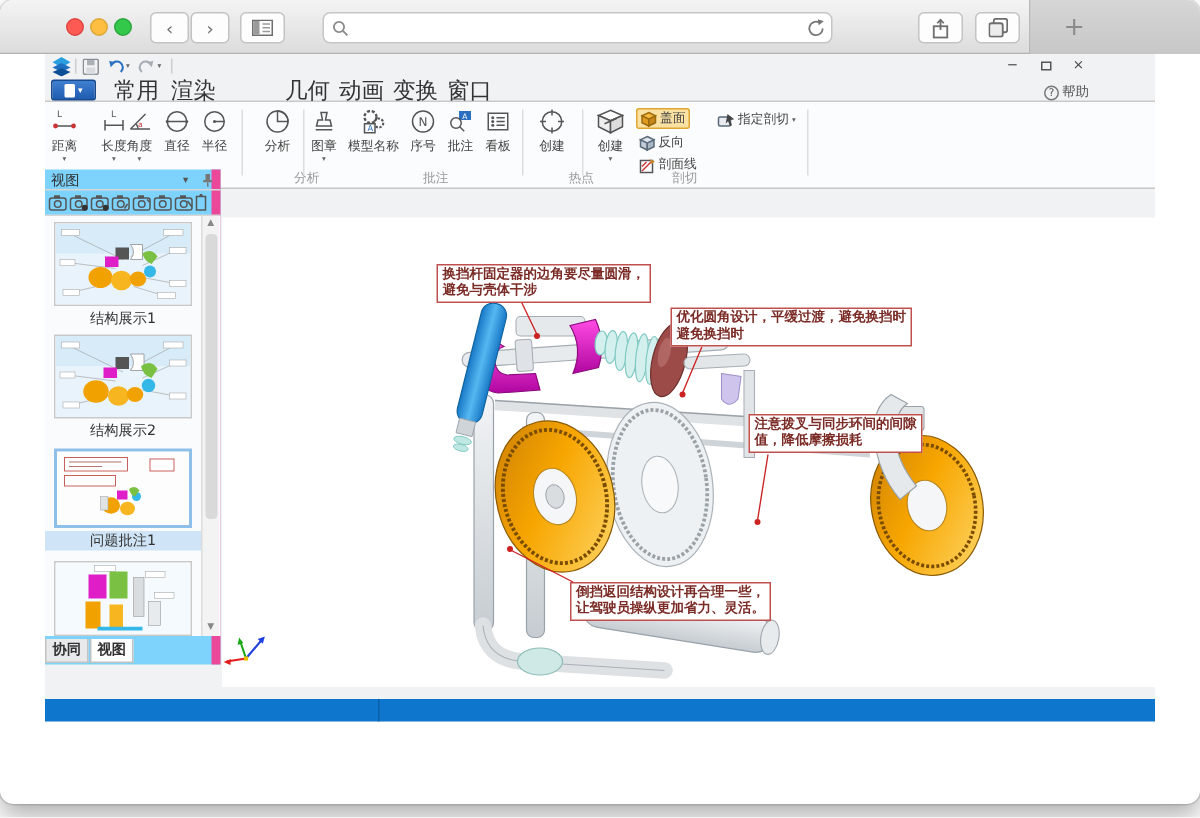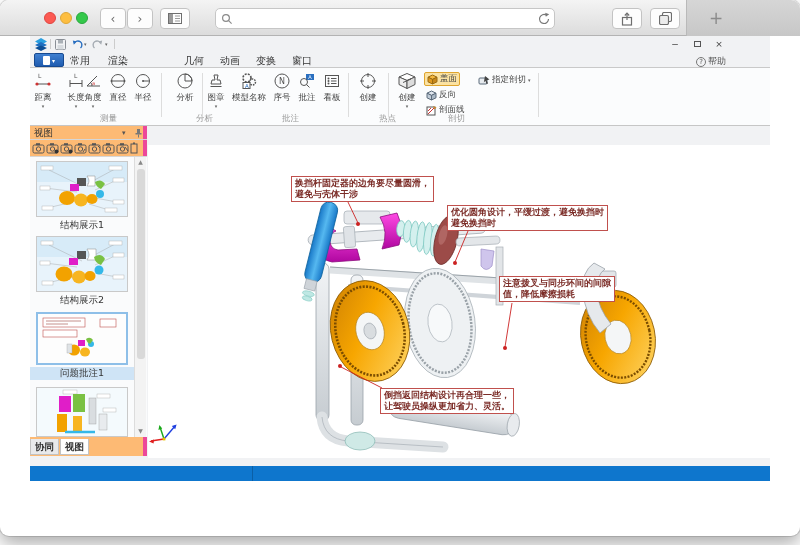--- a/index.html
+++ b/index.html
@@ -26,38 +26,38 @@
   .app { left:30px; top:36px; width:740px; height:445px; background:#f1f2f4; font-size:9px; color:#3c3c3c; }
   .titlebar { left:0; top:0; width:740px; height:16px; }
   .winctl { top:2px; width:14px; height:12px; text-align:center; color:#444; font-size:9px; line-height:12px; cursor:default; }
   .maxbox { top:5px; width:7px; height:6px; border:1px solid #555; }
   .tabrow { left:0; top:16px; width:740px; height:16px; border-bottom:1px solid #c9c9c9; }
   .filebtn { left:4px; top:1px; width:30px; height:14px; border-radius:2px;
              background:linear-gradient(#3f7fd0,#1f5cb0); border:1px solid #17498f;
              display:flex; align-items:center; justify-content:center; gap:2px; }
   .filebtn .page { width:7px; height:9px; background:#fff; border-radius:1px; }
   .filebtn .car { color:#fff; font-size:6px; }
-  .rtab { top:1px; width:36px; height:15px; text-align:left; line-height:15px; font-size:10px; color:#333; }
+  .rtab { top:1px; width:36px; height:15px; text-align:right; line-height:15px; font-size:15px; color:#333; }
   .rtab.active { background:#fbfcfd; border:1px solid #bcbcbc; border-bottom:1px solid #fbfcfd; }
   .helpchip { display:flex; align-items:center; gap:2px; color:#555; font-size:9px; }
   .qmark { width:10px; height:10px; border:1px solid #777; border-radius:50%; font-size:7px;
            display:flex; align-items:center; justify-content:center; color:#555; }
 
   .ribbon { left:0; top:32px; width:740px; height:58px; background:#fbfcfd; border-bottom:1px solid #c6c6c6; }
   .rbtn { top:4px; height:50px; text-align:center; }
   .rbtn svg { display:block; margin:0 auto; }
   .blabel { font-size:8.5px; color:#444; margin-top:2px; white-space:nowrap; }
   .drop { font-size:5px; color:#666; line-height:5px; }
   .gsep { top:5px; width:1px; height:44px; background:#ddd; }
   .glabel { top:45px; font-size:8.5px; color:#999; white-space:nowrap;margin-left:20px; }
   .smallbtn { height:14px; display:flex; align-items:center; gap:2px; font-size:8.5px; color:#444; padding:0 2px; }
   .smallbtn.hl { background:#fbe2a2; border:1px solid #dfa52f; border-radius:2px; }
 
   
-  .panel { left:0; top:90px; width:117px; height:330px; background:#fdba74; border-right:4px solid #ec4899; }
+  .panel { left:0; top:77px; width:117px; height:330px; background:#7dd3fc; border-right:6px solid #ec4899; }
   .phead { left:0; top:0; width:117px; height:14px; border-bottom:1px solid #d6d6d6; }
   .ptitle { left:4px; top:1px; font-size:9.5px; color:#333; }
   .pcaret { font-size:7px; color:#555; }
   .iconrow { left:0; top:14px; width:117px; height:17px; border-bottom:1px solid #d6d6d6; display:flex; align-items:center; padding-left:2px; gap:1px; }
   .list { left:0; top:31px; width:117px; height:280px; background:#fafbfc; }
   .thumb { left:6px; width:92px; background:#fff; border:1px solid #c9c9c9; overflow:hidden; }
   .thumb.selected { left:6px; border:2px solid #8ebfe8; }
   .tlabel { left:0; width:104px; text-align:center; font-size:9.5px; color:#333; }
   .tlabel.selected { background:#cfe4f6; }
   .scroll { left:104px; top:0px; width:12px; height:280px; background:#f3f3f3; border-left:1px solid #dcdcdc; }

